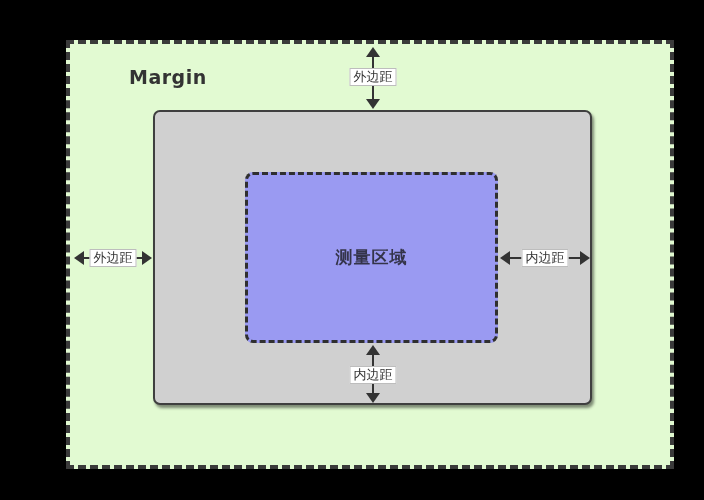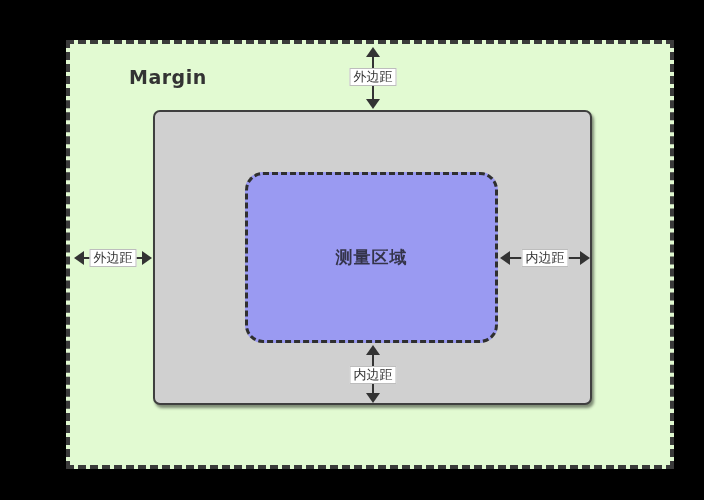--- a/index.html
+++ b/index.html
@@ -24,21 +24,21 @@
     background:#d0d0d0;
     border:2px solid #3f3f3f;
     border-radius:7px;
     box-shadow:2px 3px 3px rgba(0,0,0,0.45);
   }
   .content-box {
     position:absolute; left:245px; top:172px; width:253px; height:171px;
     box-sizing:border-box;
     background:#9a9af2;
     border:3px dashed #2f2f2f;
-    border-radius:18px;
+    border-radius:8px;
     display:flex; align-items:center; justify-content:center;
   }
 
   
   .box-title {
     position:absolute;
     font-weight:bold;
     font-size:19px;
     color:#333;
     letter-spacing:0.5px;

